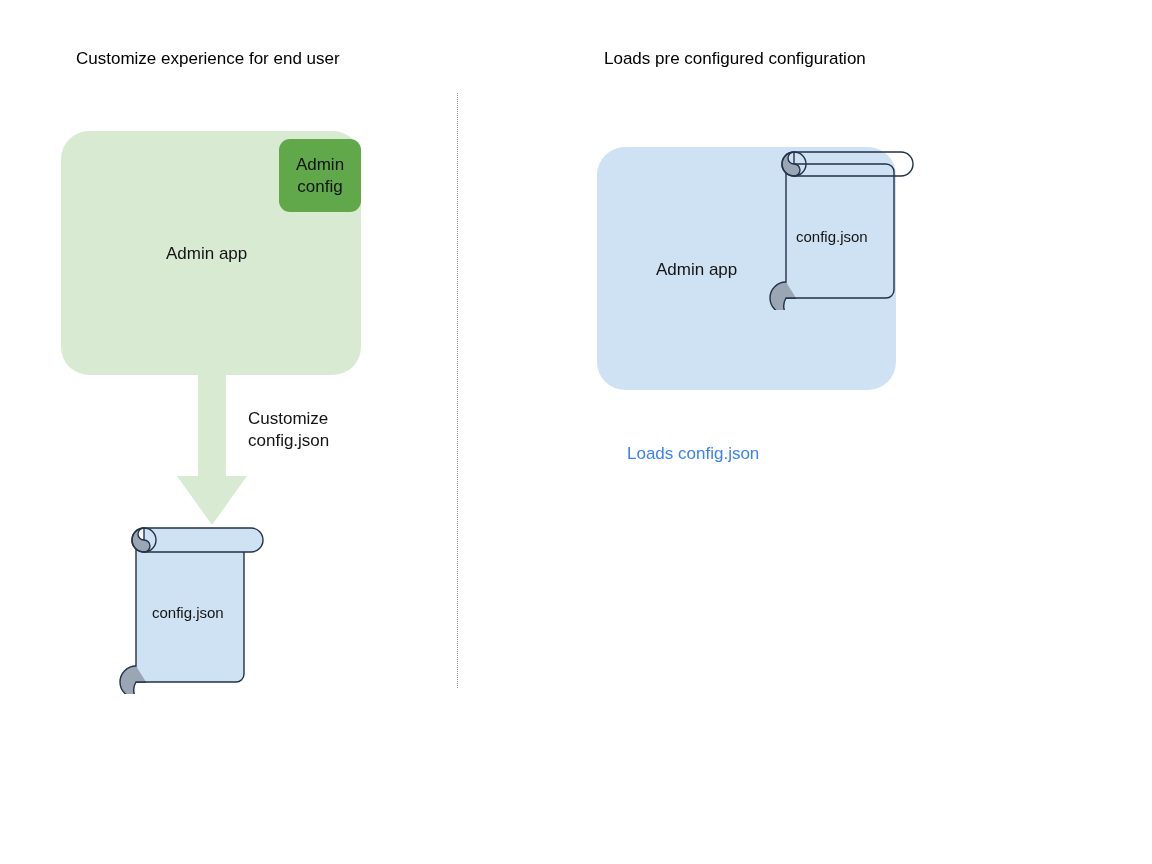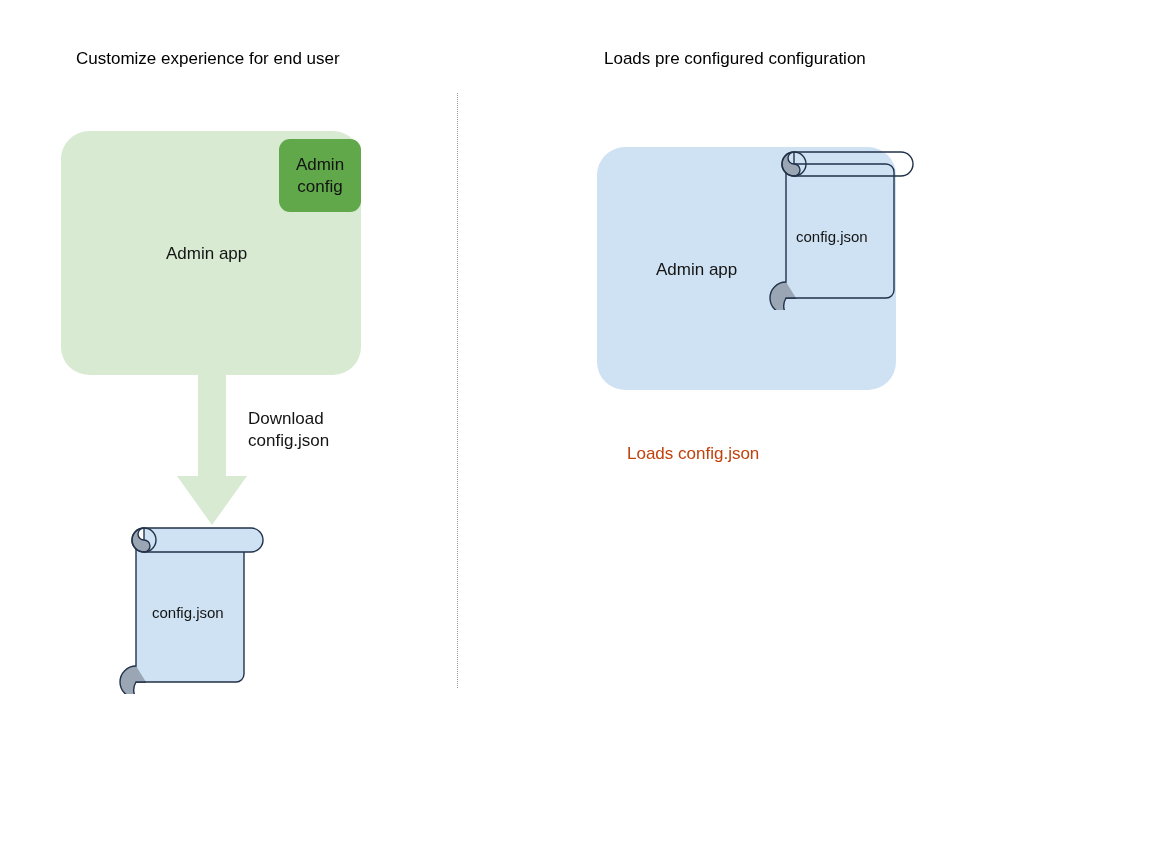--- a/index.html
+++ b/index.html
@@ -103,21 +103,21 @@
   .arrow-label {
     position: absolute;
     font-size: 17px;
     line-height: 22px;
     color: #141414;
     white-space: nowrap;
   }
   #download-label { left: 248px; top: 408px; }
 
   #loads-label { position: absolute; left: 627px; top: 443px;
-                 font-size: 17px; line-height: 22px; color: #c2410c;
+                 font-size: 17px; line-height: 22px; color: #3b82f6;
                  white-space: nowrap; }
 
   
   .scroll-doc { position: absolute; }
   #scroll-left  { left: 118px; top: 526px;  width: 148px; height: 168px; }
   #scroll-right { left: 768px; top: 150px;  width: 148px; height: 160px; }
 
   .scroll-label {
     position: absolute;
     font-size: 15px;
@@ -148,21 +148,21 @@
       <span>Admin</span><br>
       <span>config</span>
     </div>
   </div>
 
   <svg id="download-arrow" viewBox="0 0 72 154">
     <polygon points="22,0 50,0 50,104 71,104 36,153 1,104 22,104" fill="#d9ead3"></polygon>
   </svg>
 
   <div id="download-label" class="arrow-label">
-    <span>Download</span><br>
+    <span>Customize</span><br>
     <span>config.json</span>
   </div>
 
   <svg id="scroll-left" class="scroll-doc" viewBox="0 0 148 168">
 
     <path d="M18,14 H118 a8,8 0 0 1 8,8 V148 a8,8 0 0 1 -8,8 H18 Z" fill="#cfe2f3" stroke="#22324a" stroke-width="1.4"></path>
 
     <path d="M18,140 a16,16 0 1 0 0,32 h0 a16,16 0 0 1 0,-16 h10" fill="#9aa6b4" stroke="#22324a" stroke-width="1.4"></path>
 
     <path d="M26,2 H133 a12,12 0 0 1 0,24 H26 Z" fill="#cfe2f3" stroke="#22324a" stroke-width="1.4"></path>

